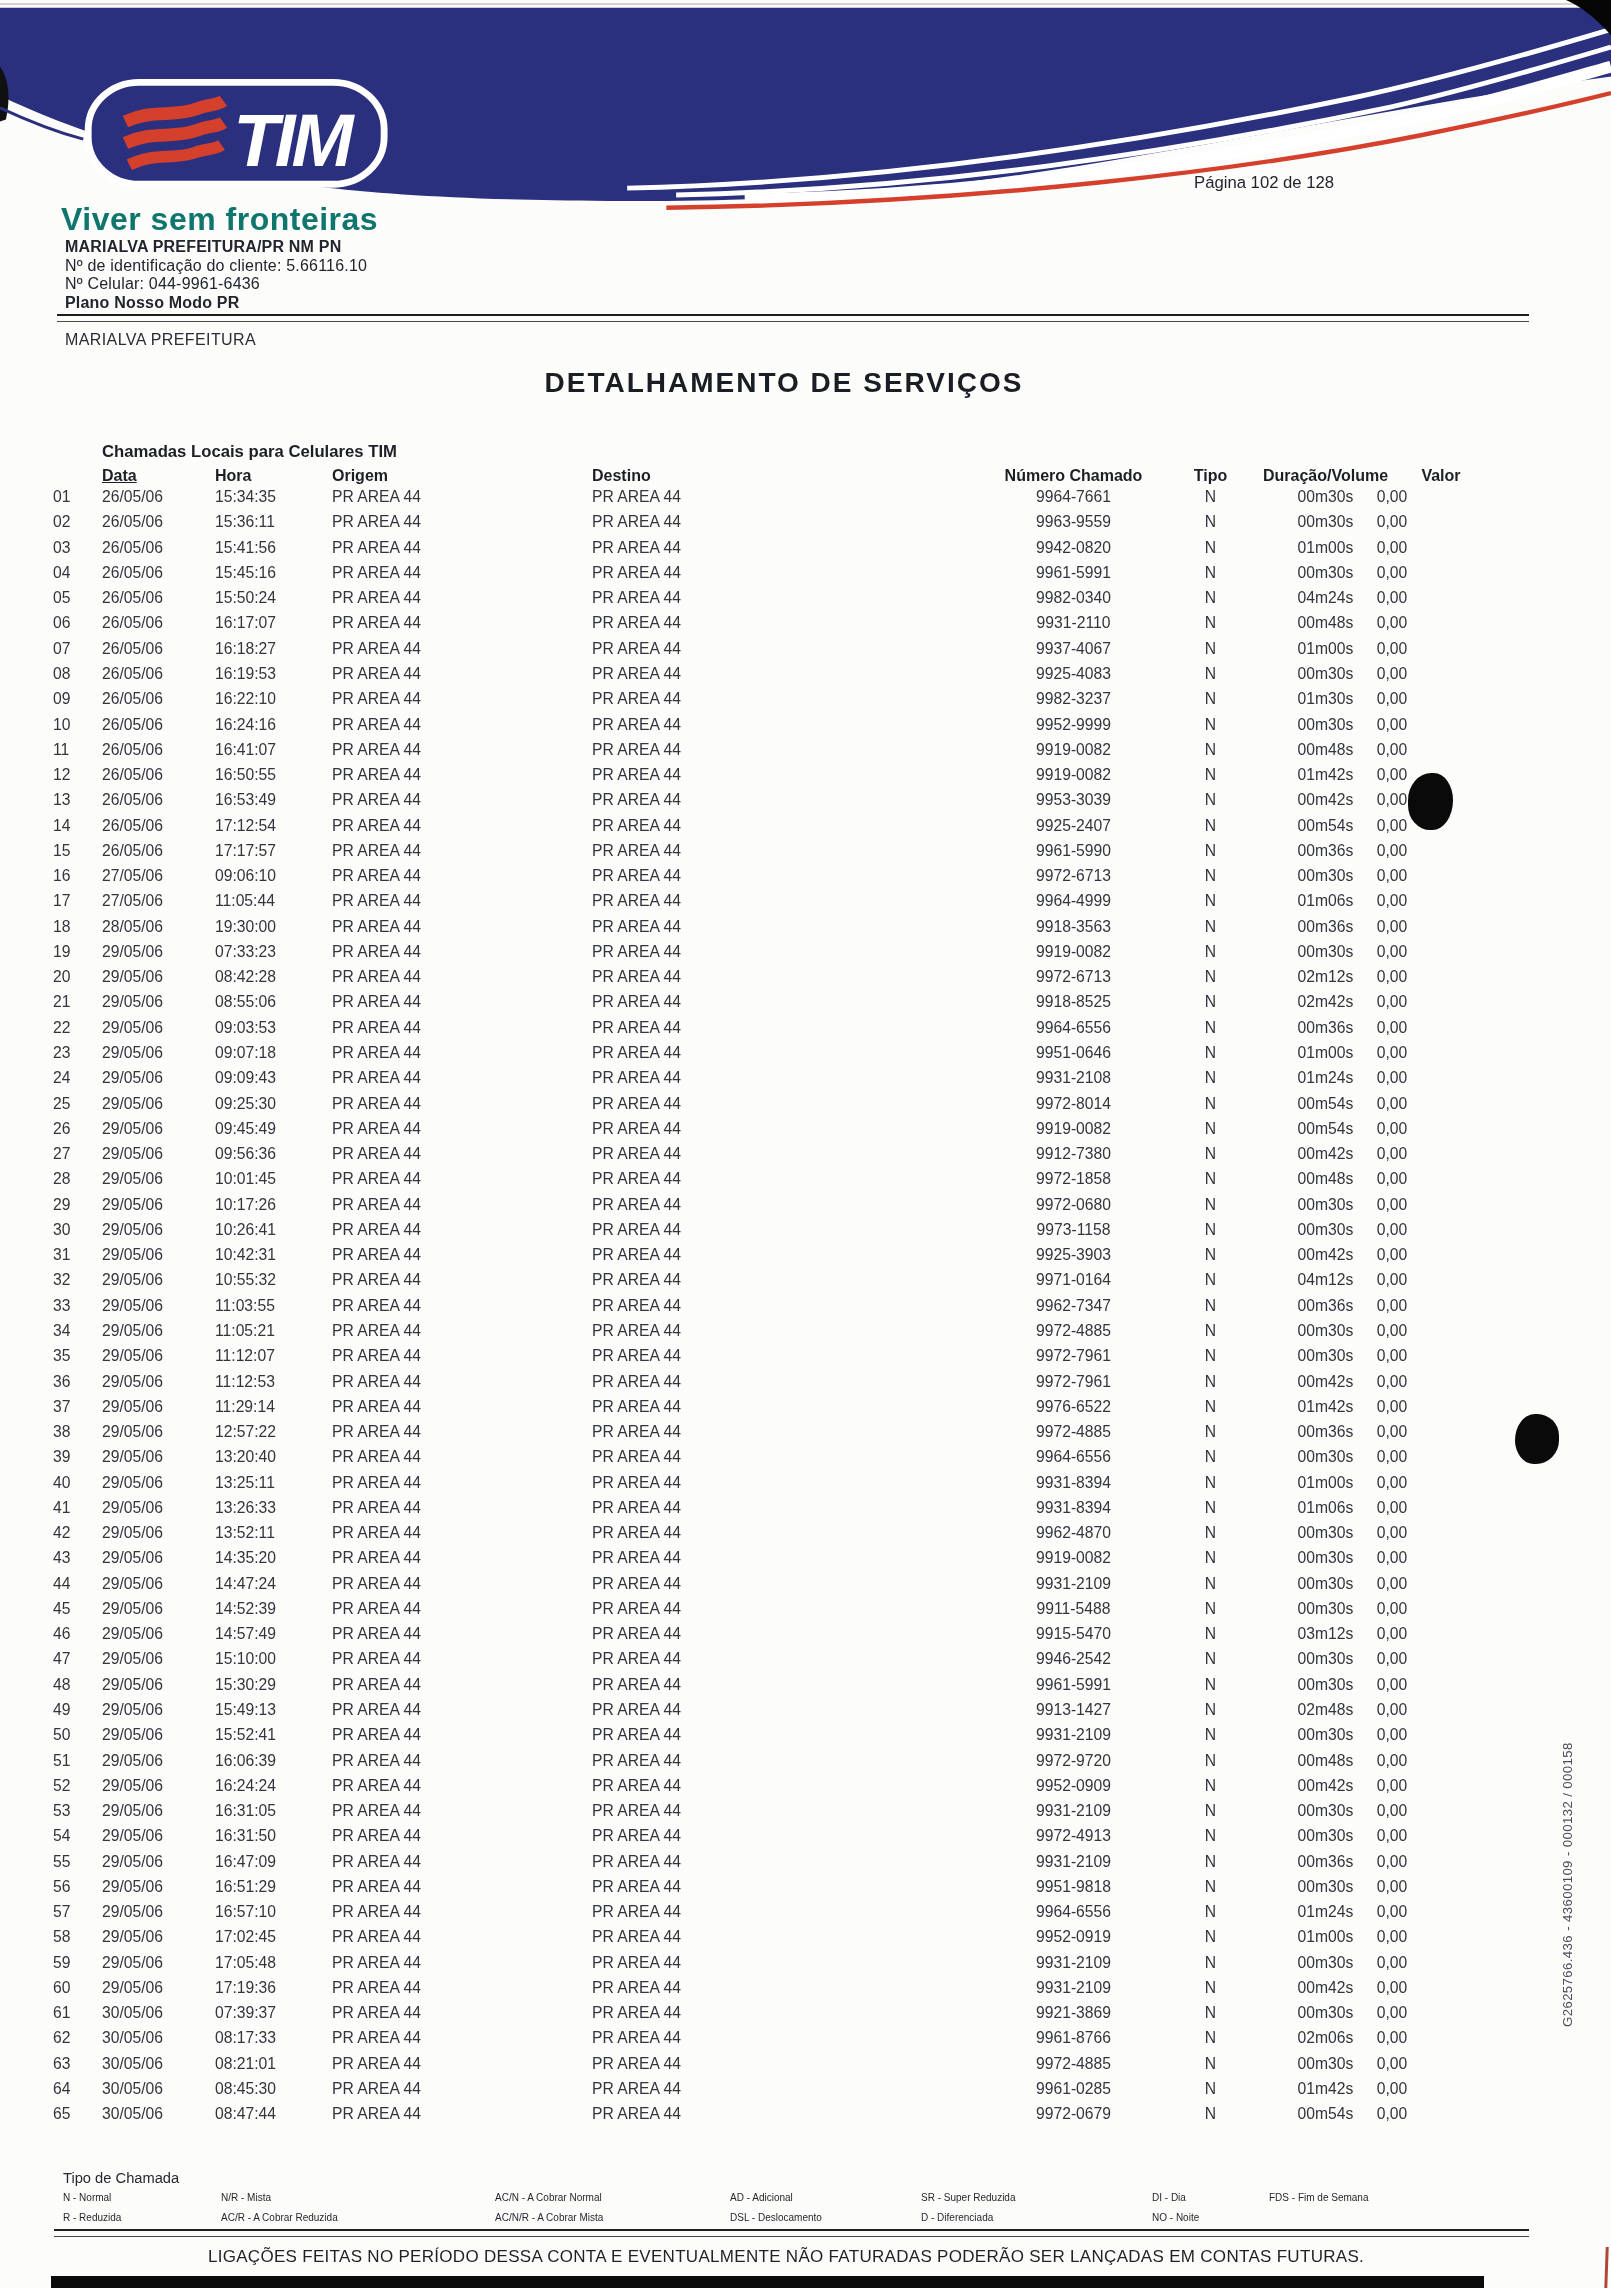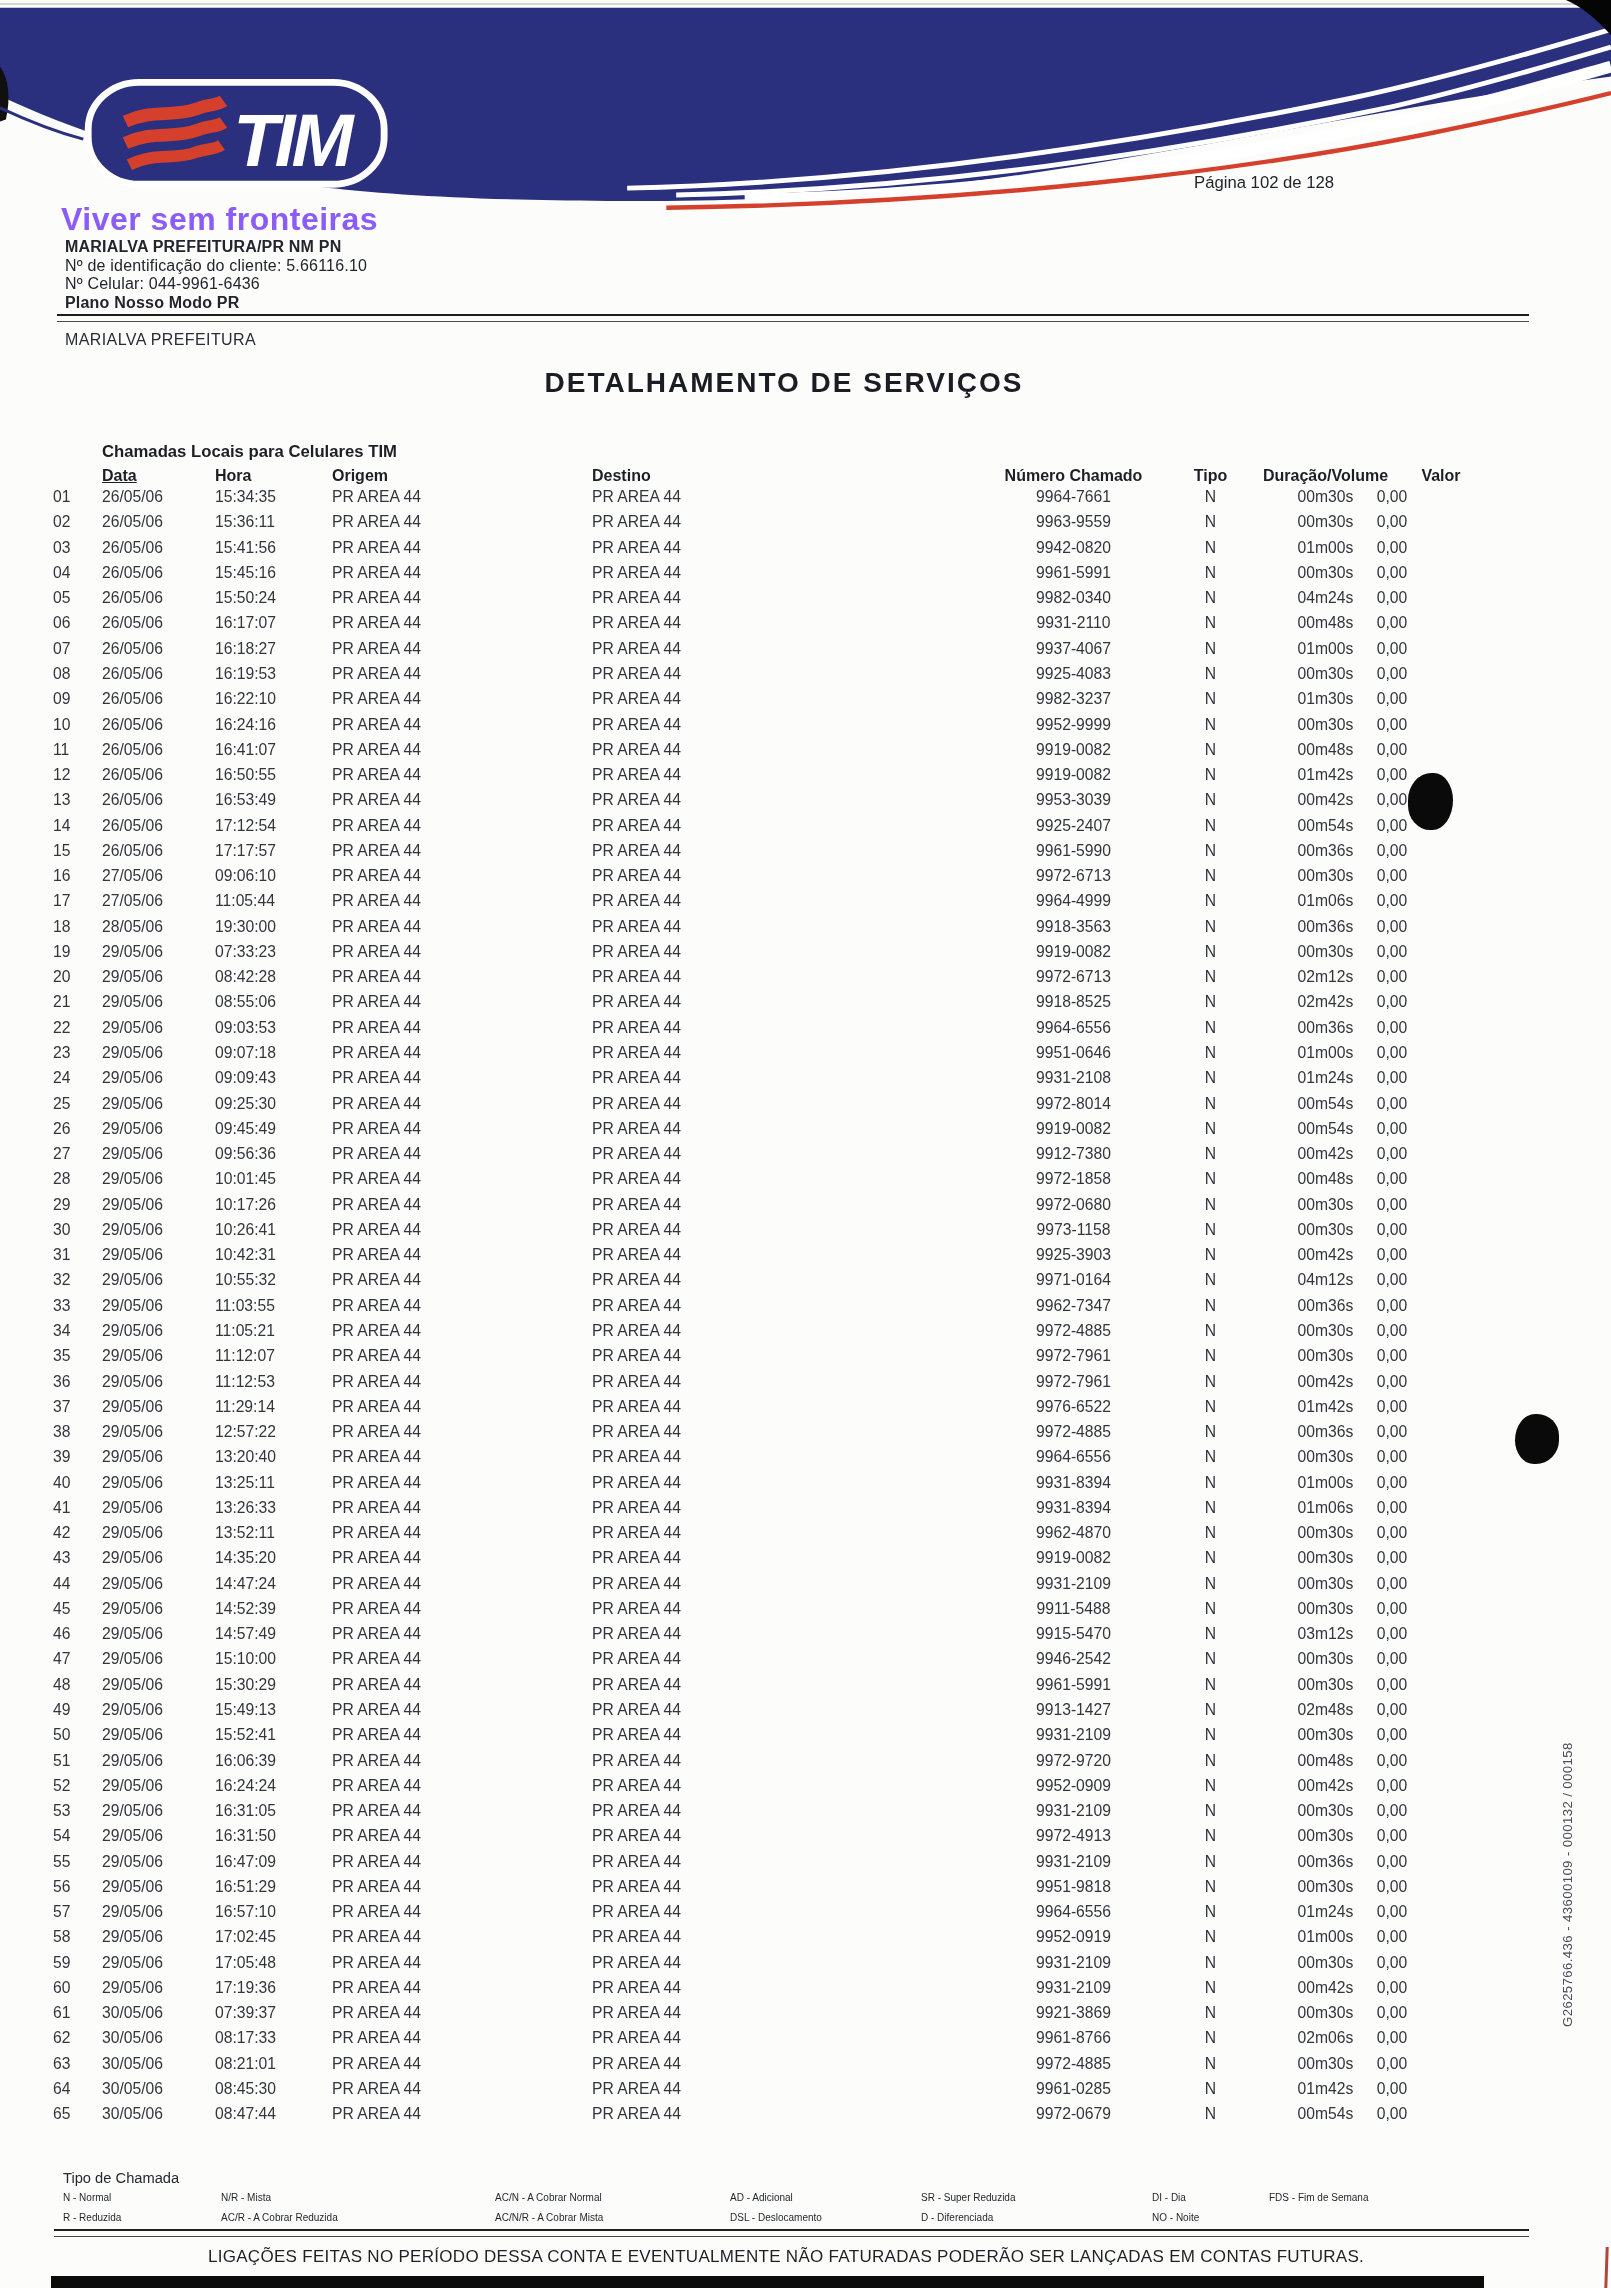--- a/index.html
+++ b/index.html
@@ -3,21 +3,21 @@
 <meta charset="utf-8">
 <style>
   html,body{margin:0;padding:0;}
   body{
     width:1611px;height:2289px;position:relative;overflow:hidden;
     background:#fcfcfa;font-family:"Liberation Sans",sans-serif;color:#32343c;
   }
   .abs{position:absolute;}
   
   #header-art{position:absolute;left:0;top:0;}
-  .slogan{left:61px;top:201px;font-size:32px;font-weight:bold;color:#8b5cf6;letter-spacing:0.5px;}
+  .slogan{left:61px;top:201px;font-size:32px;font-weight:bold;color:#0f766e;letter-spacing:0.5px;}
   .cust-line{left:65px;font-size:16px;color:#23252e;letter-spacing:0.2px;}
   .bold{font-weight:bold;}
   .pagination{left:1194px;top:173px;font-size:16.7px;color:#23252e;}
   .rule-double{left:57px;top:314px;width:1472px;height:4.9px;border-top:2.5px solid #1d1d1d;border-bottom:1.5px solid #4a4a4a;}
   .account-name{left:65px;top:331px;font-size:16px;color:#2a2c34;letter-spacing:0.4px;}
   .doc-title{left:441px;top:367px;width:686px;text-align:center;font-size:28px;font-weight:bold;color:#1b1d24;letter-spacing:2px;}
   
   .section-title{left:102px;top:442px;font-size:16.7px;font-weight:bold;color:#1d1f26;}
   .th{top:467px;font-size:16px;font-weight:bold;color:#1d1f26;}
   .row{position:absolute;left:0;top:0;width:1611px;height:20.6px;font-size:15.7px;color:#33353d;}

